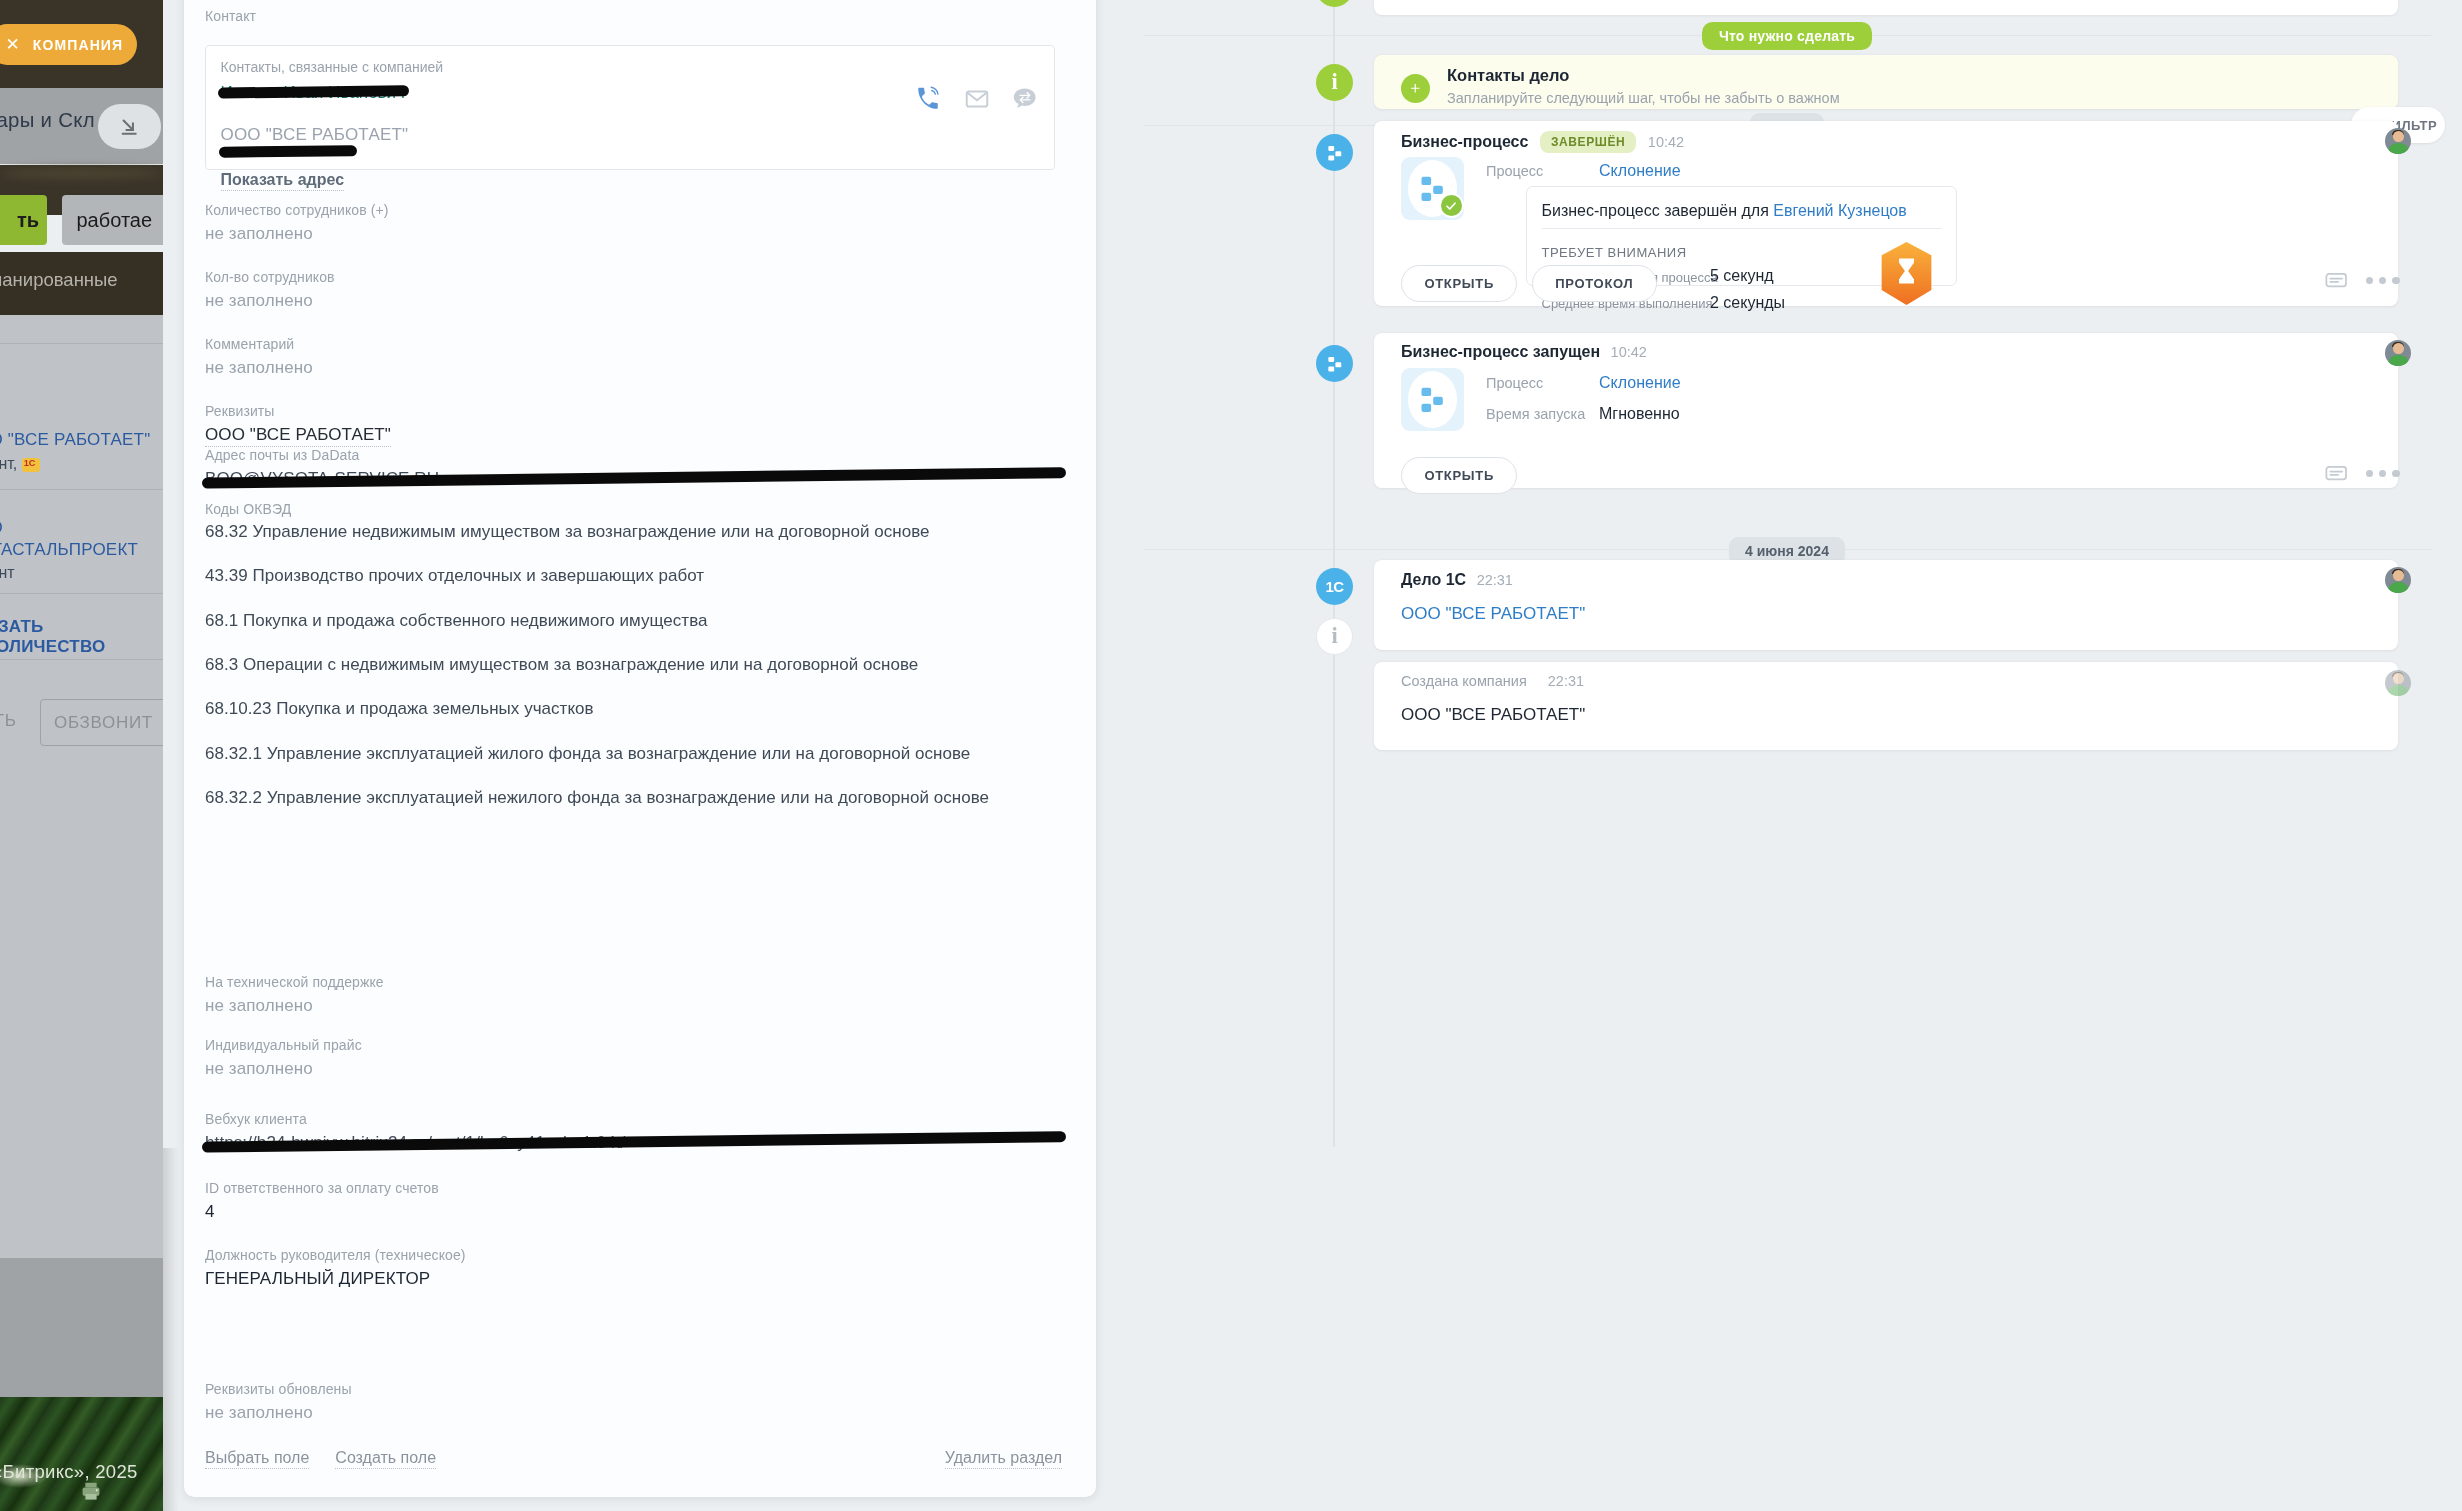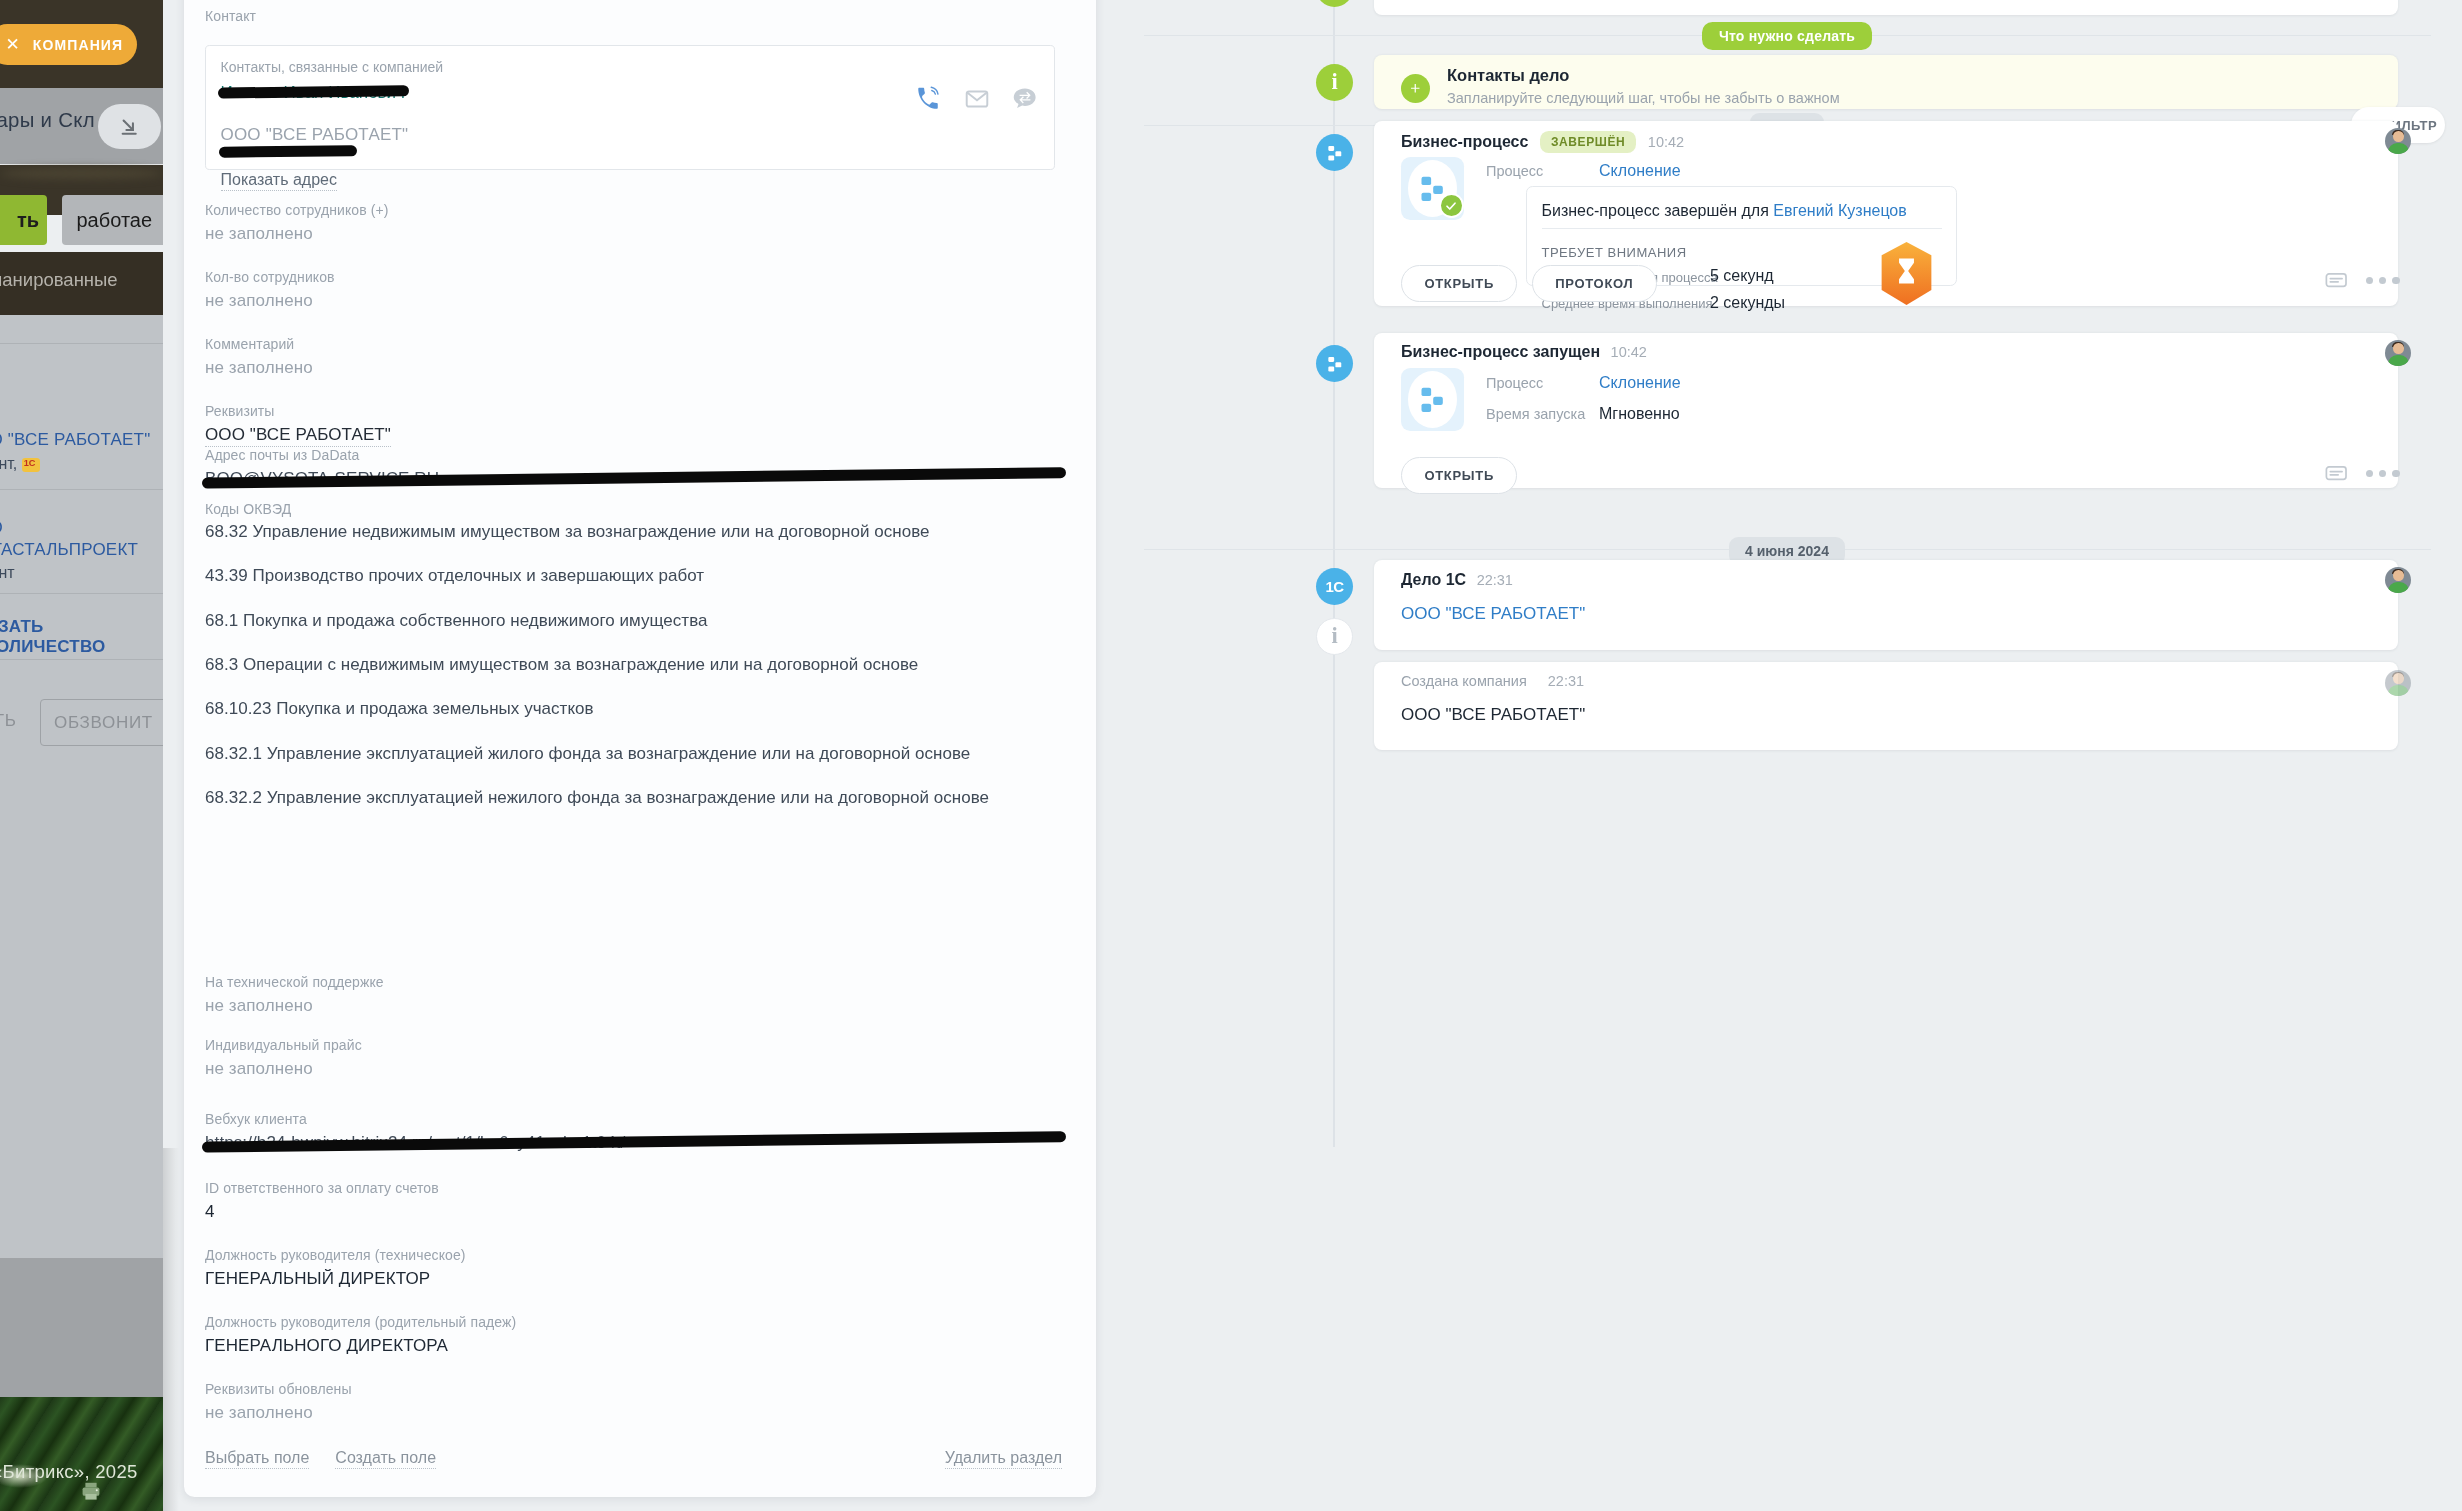--- a/index.html
+++ b/index.html
@@ -85,21 +85,21 @@
   .cb-name  { position:absolute; left:14.5px; top:37px; color:#0f766e; font-size:17px; }
   .redact { position:relative; display:inline-block; }
   .redact::after {
     content:""; position:absolute; left:-2.6px; top:45%; height:11.2px; width:calc(100% + 6.6px);
     background:#0a0a0a; transform:translateY(-50%) rotate(-.7deg); border-radius:6px;
   }
   .cb-company { position:absolute; left:14.5px; top:79px; color:#9aa3ad; font-size:17px; letter-spacing:0.2px;}
   .cb-phone { position:absolute; left:13px; top:100px; width:138px; height:11.2px; background:#0a0a0a; border-radius:6px;
               transform:rotate(-.6deg); }
   .cb-addr { position:absolute; left:14.5px; top:125px; color:#5f6b78; font-size:16px;
-             border-bottom:1.3px dotted #b9c1c9; padding-bottom:1.3px; }
+             border-bottom:1.3px dotted #b9c1c9; padding-bottom:1.3px;font-weight:bold; }
   .cb-icons { position:absolute; right:16px; top:40px; display:flex; gap:22.4px; align-items:center; }
   .cb-icons svg { width:26px; height:26px; display:block; }
 
   .fld { position:absolute; left:42px; width:857px; }
   .fld .k { color:#9aa3ad; font-size:14px; display:block; margin-bottom:6px; letter-spacing:0.1px; }
   .fld .v { color:#3f4a57; font-size:17px; display:block; letter-spacing:0.1px; }
   .fld .v.empty { color:#9aa3ad; }
   .fld .v.dotted { color:#242c36; border-bottom:1.3px dotted #b9c1c9; display:inline-block; padding-bottom:1.3px; }
   .fld .v.dark { color:#1d2733; }
 
@@ -338,24 +338,20 @@
         <span class="v redact" style="color:#3f4a57;">https://b24-hwniyw.bitrix24.ru/rest/1/ba6xy41vuho1t04t/</span>
       </div>
       <div class="fld" style="top:1180px;">
         <span class="k">ID ответственного за оплату счетов</span>
         <span class="v dark">4</span>
       </div>
       <div class="fld" style="top:1247px;">
         <span class="k">Должность руководителя (техническое)</span>
         <span class="v dark">ГЕНЕРАЛЬНЫЙ ДИРЕКТОР</span>
       </div>
-      <div class="fld" style="top:1314px;">
-        <span class="k">Должность руководителя (родительный падеж)</span>
-        <span class="v dark">ГЕНЕРАЛЬНОГО ДИРЕКТОРА</span>
-      </div>
       <div class="fld" style="top:1381px;">
         <span class="k">Реквизиты обновлены</span>
         <span class="v empty">не заполнено</span>
       </div>
 
       <div class="footer-links">
         <span class="flink">Выбрать поле</span>
         <span class="flink">Создать поле</span>
         <span class="flink right">Удалить раздел</span>
       </div>

